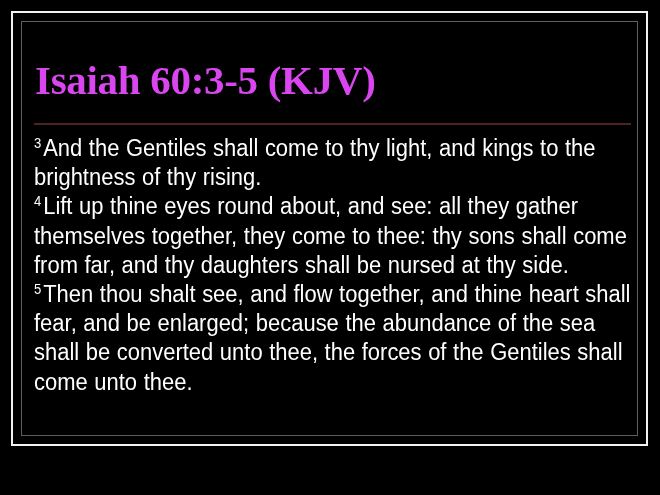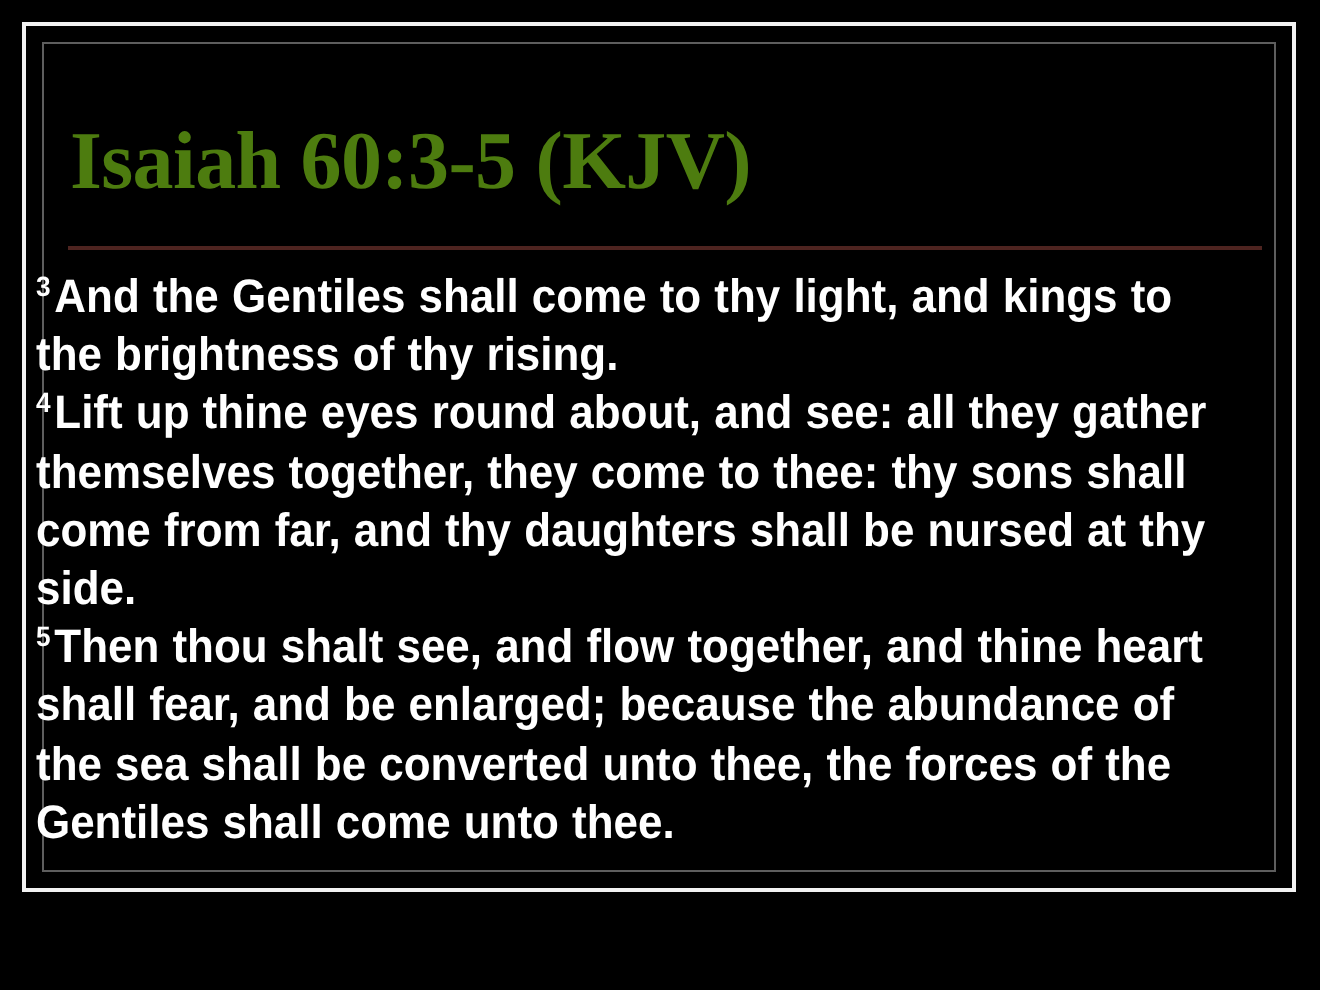--- a/index.html
+++ b/index.html
@@ -59,41 +59,40 @@
     position: absolute;
     left: 22px;
     top: 44px;
     width: 590px;
     margin: 0;
     font-family: "Liberation Serif", "DejaVu Serif", serif;
     font-weight: bold;
     font-size: 41px;
     line-height: 46px;
     letter-spacing: -0.3px;
-    color: #4d7c0f;
+    color: #d946ef;
     white-space: nowrap;
   }
 
   .title-rule {
     position: absolute;
     left: 21px;
     top: 110px;
     width: 597px;
     height: 2px;
     background: #4e2420;
     border: 0;
     margin: 0;
   }
 
   .body-block {
     position: absolute;
-    left: 5px;
+    left: 21px;
     top: 121px;
     width: 603px;
-    font-weight: bold;
   }
 
   .verse {
     margin: 0;
     color: #ffffff;
     font-family: "Liberation Sans Narrow", "Liberation Sans", "DejaVu Sans Condensed", "DejaVu Sans", sans-serif;
     font-size: 23.5px;
     line-height: 29.2px;
     font-stretch: condensed;
     transform: scaleX(0.935);

